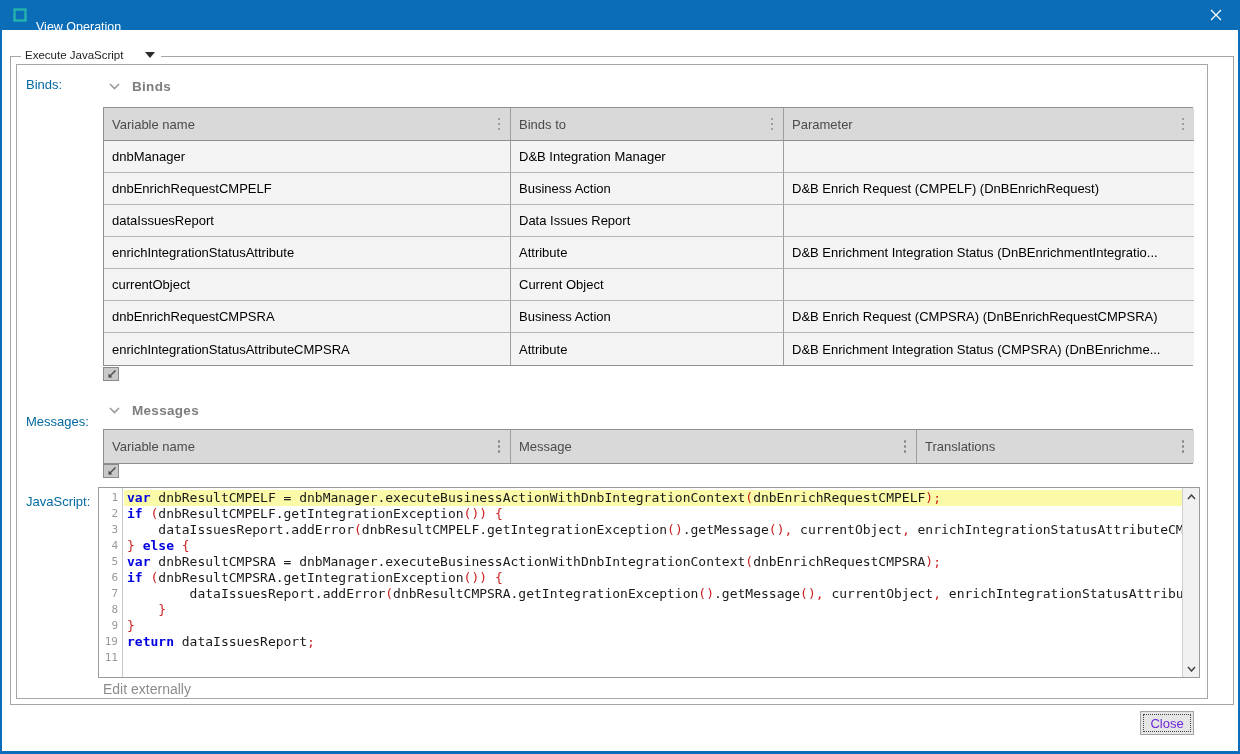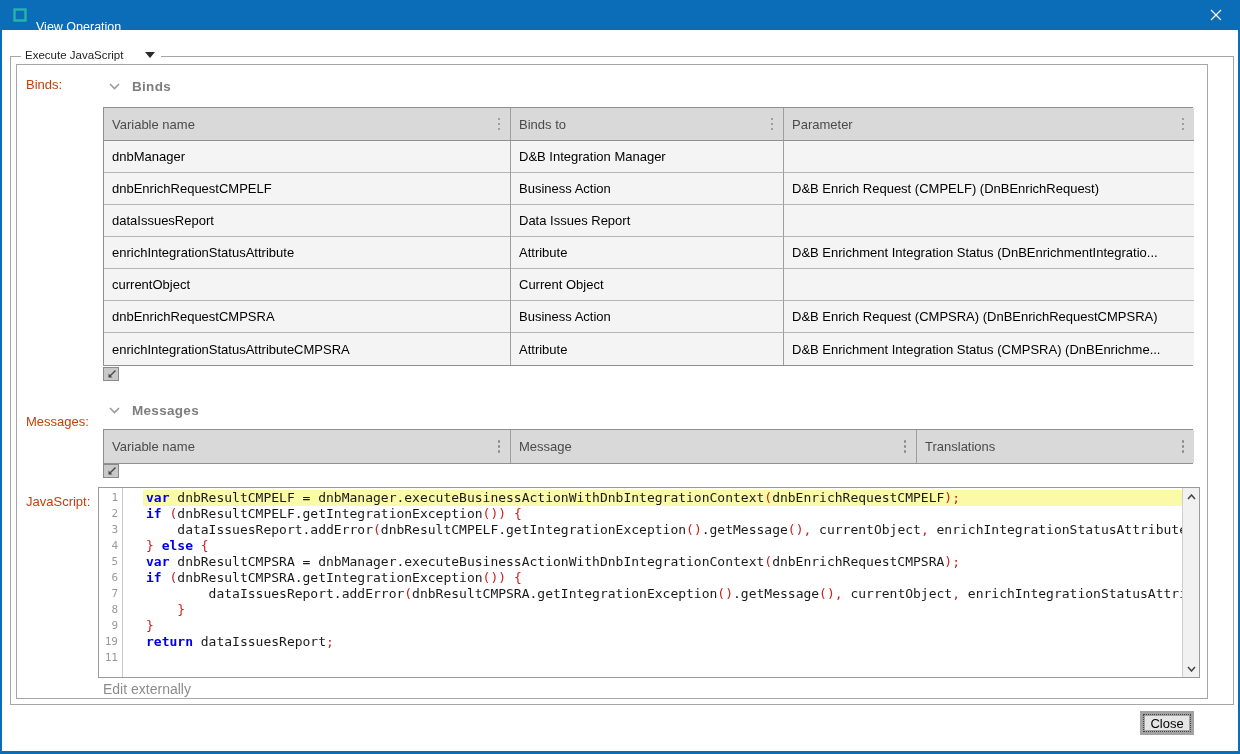--- a/index.html
+++ b/index.html
@@ -31,21 +31,21 @@
   .groupbox{position:absolute;left:8px;top:56px;width:1224px;height:649px;
     border:1px solid #a6a6a6;background:#fff;}
   .groupbox-label{position:absolute;left:10px;top:-8px;background:#fff;padding:0 6px 0 4px;
     font-size:11.5px;color:#222;display:flex;align-items:center;gap:22px;}
   .dd-tri{width:0;height:0;border-left:5px solid transparent;border-right:5px solid transparent;
     border-top:6px solid #2b2b2b;}
 
   .inner-panel{position:absolute;left:5px;top:7px;width:1192px;height:635px;
     border:1px solid #a6a6a6;background:#fff;}
 
-  .side-label{position:absolute;left:9px;font-size:13px;color:#c2410c;}
+  .side-label{position:absolute;left:9px;font-size:13px;color:#0369a1;}
 
   .section-header{position:absolute;display:flex;align-items:center;gap:12px;cursor:pointer;}
   .section-header .chev{display:inline-flex;}
   .section-header .sec-title{font-size:13.5px;font-weight:bold;color:#7d7d7d;letter-spacing:.3px;}
 
   .grid-table{position:absolute;border:1px solid var(--border-dark);background:var(--row-bg);}
   .trow{display:grid;}
   .tcell{font-size:13px;color:#000000;padding:0 8px;display:flex;align-items:center;
     overflow:hidden;white-space:nowrap;border-right:1px solid var(--border-mid);
     border-bottom:1px solid var(--border-light);background:var(--row-bg);height:32px;}
@@ -57,35 +57,35 @@
   .kebab i{width:2.5px;height:2.5px;border-radius:50%;background:#8a8a8a;display:block;}
 
   .mini-btn{position:absolute;width:16px;height:14px;background:#c9c9c9;
     border:1px solid #8a8a8a;display:flex;align-items:center;justify-content:center;cursor:pointer;}
 
   .editor{position:absolute;left:81px;top:422px;width:1102px;height:191px;
     border:1px solid #9a9a9a;background:#fff;font-family:"DejaVu Sans Mono",monospace;}
   .gutter{position:absolute;left:0;top:0;bottom:0;width:24px;background:#fff;
     border-right:1px solid #c9c9c9;padding-top:2px;}
   .gutter .gnum{font-size:11px;line-height:16px;color:#9a9a9a;text-align:right;padding-right:4px;}
-  .codearea{position:absolute;left:25px;top:0;right:17px;bottom:0;overflow:hidden;padding-top:2px;cursor:text;padding-left:19px;}
+  .codearea{position:absolute;left:25px;top:0;right:17px;bottom:0;overflow:hidden;padding-top:2px;cursor:text;}
   .cline{font-size:13px;line-height:16px;white-space:pre;color:#1a1a1a;padding-left:3px;}
   .cline.hl{background:var(--hl);}
   .cline .k{color:var(--kw);font-weight:bold;}
   .cline .p{color:var(--punct);}
   .vscroll{position:absolute;right:0;top:0;bottom:0;width:17px;background:#f1f1f1;
     border-left:1px solid #d0d0d0;}
   .sbtn{position:absolute;left:0;width:16px;height:17px;display:flex;align-items:center;
     justify-content:center;cursor:pointer;}
   .sbtn.up{top:0;}.sbtn.down{bottom:0;}
 
   .edit-ext{position:absolute;left:86px;top:616px;font-size:14px;color:#8c8c8c;cursor:default;text-align:center;}
 
   .close-btn{position:absolute;left:1138px;top:711px;width:54px;height:24px;
-    background:#e5e5e5;border:5px solid #a3a3a3;font-size:13px;color:#000000;
+    background:#e5e5e5;border:1px solid #a3a3a3;font-size:13px;color:#6d28d9;
     font-family:"Liberation Sans",sans-serif;outline:1px dotted #444;outline-offset:-4px;cursor:pointer;}
 </style>
 </head>
 <body>
 
 <div class="window">
 
   <div class="titlebar">
     <span class="app-icon">
       <svg width="14" height="14" viewBox="0 0 14 14">

